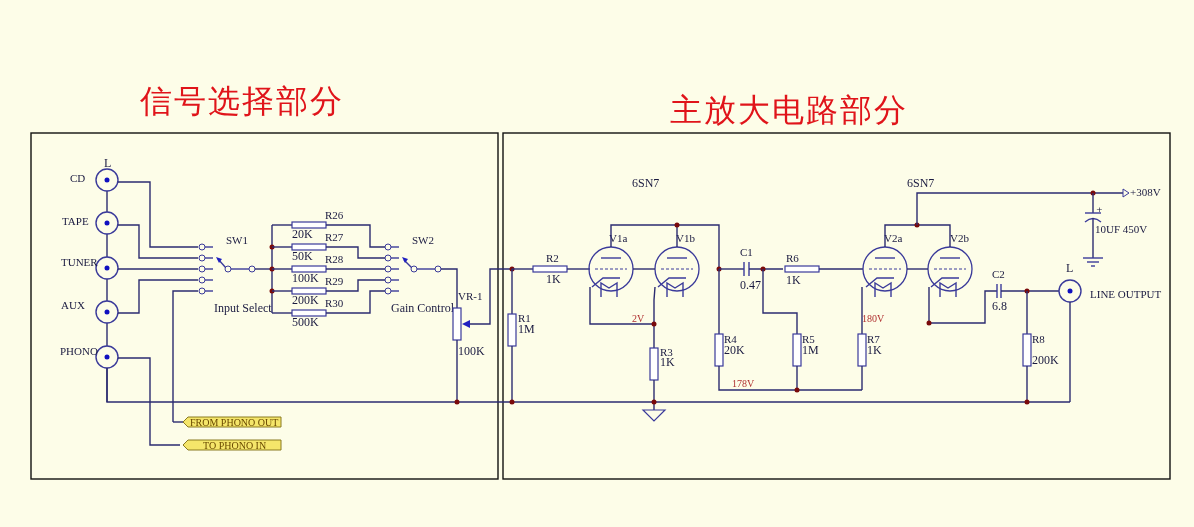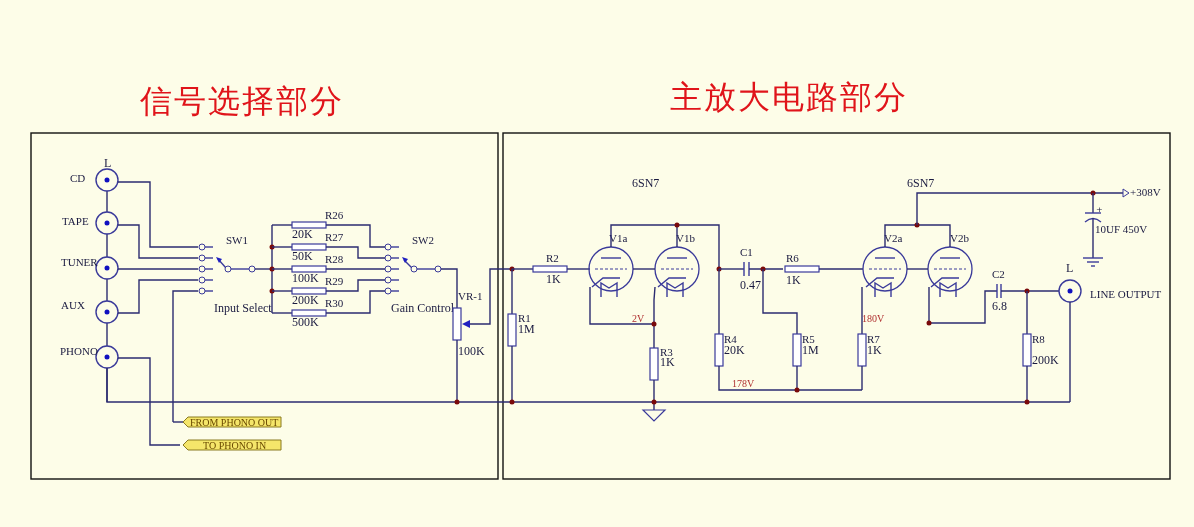--- a/index.html
+++ b/index.html
@@ -11,21 +11,21 @@
   .lbl{font-family:"Liberation Serif",serif;font-size:11px;fill:#1a1a40;}
   .lbl2{font-family:"Liberation Serif",serif;font-size:12px;fill:#1a1a40;}
   .red{font-family:"Liberation Serif",serif;font-size:10px;fill:#b03030;}
   .dot{fill:#7a0a0a;}
   .res{fill:#fff;stroke:#3a3a9a;stroke-width:1.2;}
 </style>
 </head>
 <body>
 
 <div class="title" style="left:140px;top:80px;">信号选择部分</div>
-<div class="title" style="left:670px;top:76px;">主放大电路部分</div>
+<div class="title" style="left:670px;top:89px;">主放大电路部分</div>
 
 <svg width="1194" height="527">
 
   <rect x="31" y="133" width="467" height="346" fill="none" stroke="#111" stroke-width="1.4"></rect>
   <rect x="503" y="133" width="667" height="346" fill="none" stroke="#111" stroke-width="1.4"></rect>
 
   <g>
     <text class="lbl2" x="104" y="167">L</text>
     <line class="w" x1="107" y1="180" x2="107" y2="402"></line>
     <g>

